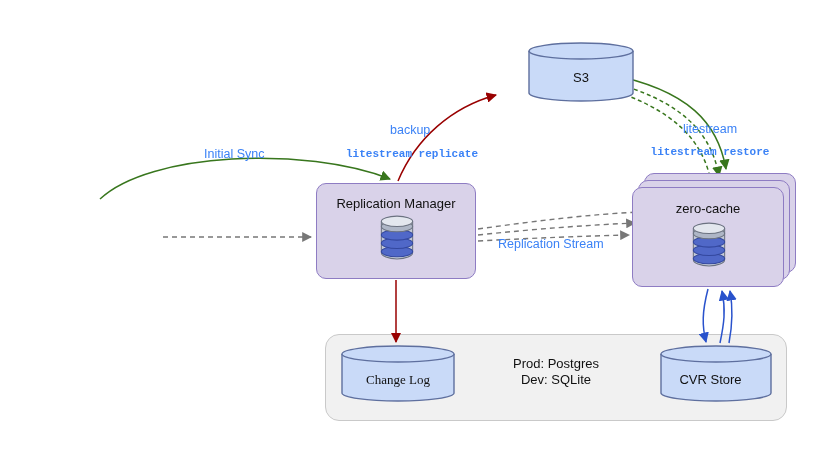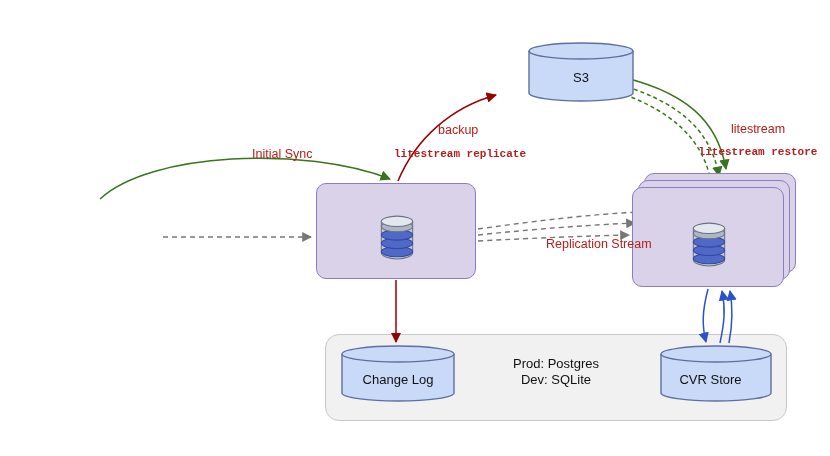--- a/index.html
+++ b/index.html
@@ -54,21 +54,21 @@
     text-align: center; font-size: 13px; color: #111;
   }
   .env-note {
     position: absolute; z-index: 2;
     font-size: 13px; color: #111; text-align: center; line-height: 1.25;
   }
 
   
   .edge-label {
     position: absolute; z-index: 4;
-    font-size: 12.5px; color: #b91c1c; white-space: nowrap; margin-left: 48px;
+    font-size: 12.5px; color: #3b82f6; white-space: nowrap;
   }
   .edge-label.center { text-align: center; }
   .mono {
     font-family: "Liberation Mono", "DejaVu Sans Mono", monospace;
     font-weight: bold; font-size: 11px;
   }
   .db-icon-svg { position: absolute; z-index: 4; }
 </style>
 </head>
 <body>
@@ -134,34 +134,36 @@
 
   <div class="node cyl cyl-blue" style="left:528px; top:42px; width:106px; height:60px;">
     <svg width="106" height="60" viewBox="0 0 106 60">
       <path d="M1 9 V51 a52 8 0 0 0 104 0 V9"></path>
       <ellipse cx="53" cy="9" rx="52" ry="8"></ellipse>
     </svg>
     <div class="cyl-label" style="top:28px;">S3</div>
   </div>
 
   <div class="box" style="left:316px; top:183px; width:160px; height:96px;">
+    <div class="box-title" style="top:12px;">Replication Manager</div>
     <svg class="db-icon-svg" style="left:61px; top:29px;" width="38" height="48" viewBox="0 0 36 46">
       <use href="#db-icon"></use>
     </svg>
   </div>
 
   <div class="box ghost-box" style="left:644px; top:173px; width:152px; height:100px;"></div>
   <div class="box ghost-box" style="left:638px; top:180px; width:152px; height:100px;"></div>
   <div class="box" style="left:632px; top:187px; width:152px; height:100px;">
+    <div class="box-title" style="top:13px;">zero-cache</div>
     <svg class="db-icon-svg" style="left:57px; top:32px;" width="38" height="48" viewBox="0 0 36 46">
       <use href="#db-icon"></use>
     </svg>
   </div>
 
-  <div class="node cyl cyl-blue" style="left:341px; top:345px; width:114px; height:57px;">
+  <div class="node cyl cyl-blue" style="left:341px; top:345px; width:114px; height:57px;font-family:Liberation Serif, serif;">
     <svg width="114" height="57" viewBox="0 0 114 57">
       <path d="M1 9 V48 a56 8 0 0 0 112 0 V9"></path>
       <ellipse cx="57" cy="9" rx="56" ry="8"></ellipse>
     </svg>
     <div class="cyl-label" style="top:27px;">Change Log</div>
   </div>
 
   <div class="node cyl cyl-blue" style="left:660px; top:345px; width:101px; height:57px;">
     <svg width="112" height="57" viewBox="0 0 112 57">
       <path d="M1 9 V48 a55 8 0 0 0 110 0 V9"></path>

